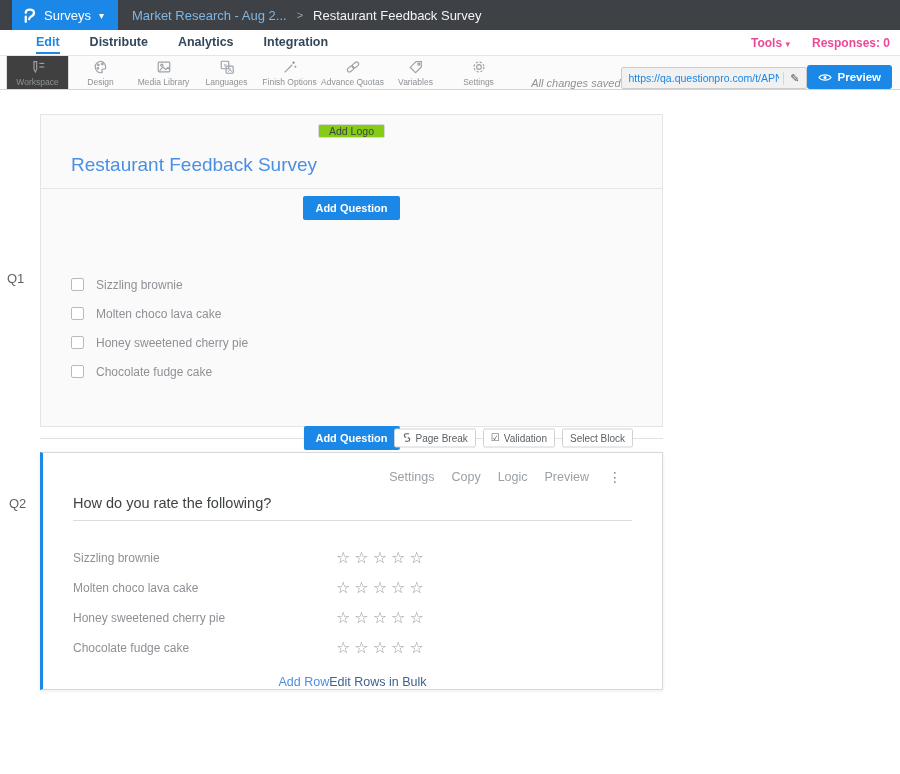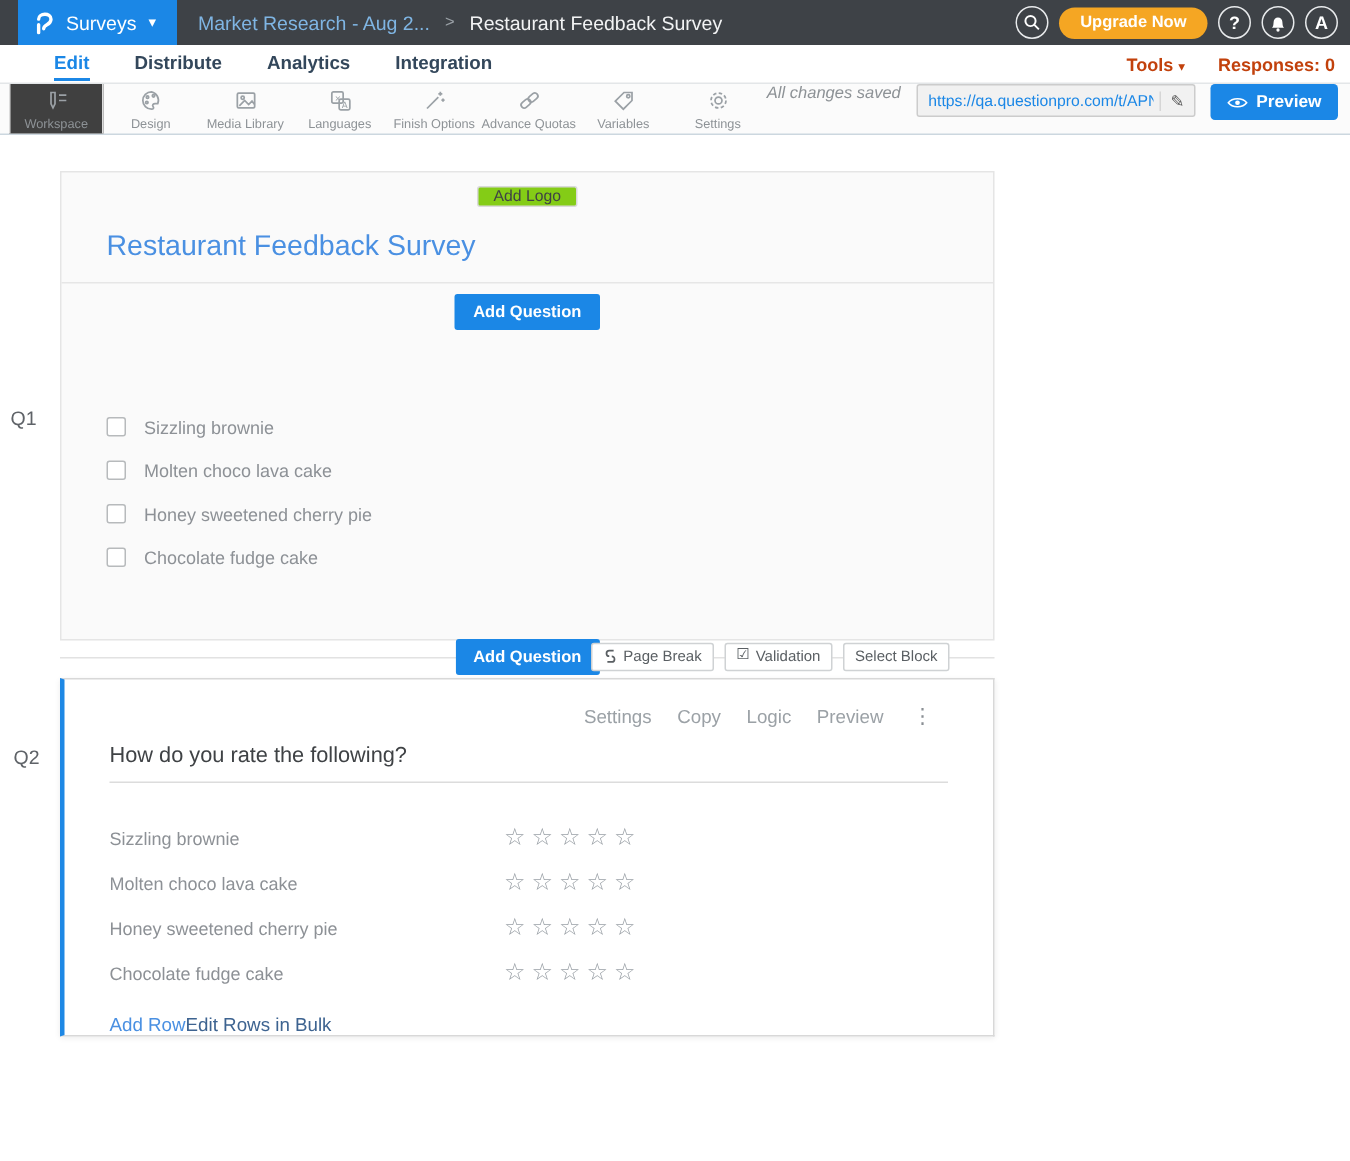--- a/index.html
+++ b/index.html
@@ -24,31 +24,31 @@
   .upgrade { background:#f5a623; color:#fff; border:none; border-radius:11px; height:21px;
     padding:0 14px; font-size:11px; font-weight:bold; cursor:pointer; font-family:inherit; }
 
   
   .navrow { height:26px; background:#fff; border-bottom:1px solid #e3e6e8; display:flex;
     align-items:center; padding:0 10px 0 8px; }
   .tabs { display:flex; gap:30px;margin-left:28px; }
   .tab { font-size:12.5px; font-weight:bold; color:#33475b; cursor:pointer; padding:4px 0 3px; border-bottom:2px solid transparent; }
   .tab.active { color:#1b87e6; border-bottom-color:#1b87e6; }
   .nav-right { margin-left:auto; display:flex; gap:22px; align-items:center; }
-  .nav-link { font-size:12px; font-weight:bold; color:#c2410c; cursor:pointer; }
+  .nav-link { font-size:12px; font-weight:bold; color:#ec4899; cursor:pointer; }
   .nav-link .caret { font-size:9px; }
 
   
   .toolbar { height:34px; background:#fbfbfb; border-bottom:1px solid #ccd7df; display:flex; align-items:stretch; padding-left:6px; }
   .tb-item { width:63px; display:flex; flex-direction:column; align-items:center; justify-content:center;
     gap:2px; cursor:pointer; color:#9ba1a6; }
   .tb-item.active { background:#404040; border-left:1px solid #dcdcdc; border-right:1px solid #dcdcdc; }
   .tb-item svg { width:16px; height:16px; stroke:#9ba1a6; fill:none; stroke-width:1.3; }
   .tb-label { font-size:8.5px; color:#8d9296; white-space:nowrap; }
-  .tb-right { margin-left:auto; display:flex; align-items:flex-start; gap:10px; padding-right:8px; }
+  .tb-right { margin-left:auto; display:flex; align-items:flex-end; padding-right:8px; }
   .saved { font-size:11px; font-style:italic; color:#8d9296; }
   .url-wrap { display:flex; align-items:center; background:#f1f1f1; border:1px solid #ccc; border-radius:2px; height:22px; width:186px; }
   .url-input { flex:1; min-width:0; border:none; background:transparent; font-size:10.5px; color:#1b87e6;
     padding:0 4px 0 7px; font-family:inherit; outline:none; }
   .pencil { font-size:11px; color:#555; padding:0 6px; border-left:1px solid #d6d6d6; cursor:pointer; }
   .preview-btn { background:#1b87e6; color:#fff; border:none; border-radius:3px; height:24px;
     padding:0 11px; font-size:11.5px; font-weight:bold; display:flex; align-items:center; gap:6px;
     cursor:pointer; font-family:inherit; }
   .preview-btn svg { width:14px; height:9px; }
 
@@ -90,21 +90,21 @@
     padding:16px 38px 0 30px; }
   .q-menu-link { font-size:12.5px; color:#9ba1a6; cursor:pointer; }
   .q-dots { font-size:14px; color:#8a8f94; cursor:pointer; padding:0 2px; }
   .q2-head { position:relative; margin:10px 30px 0; }
   .q2-title { font-size:14.5px; color:#3f4245; padding-bottom:9px; border-bottom:1px solid #dcdcdc; cursor:text; }
   .rate-rows { margin:22px 30px 0; }
   .rate-row { display:flex; align-items:center; height:30px; }
   .rate-label { width:263px; font-size:12px; color:#8d9196; }
   .stars { display:flex; gap:4px; cursor:pointer; }
   .star { font-size:16px; color:#9aa0a6; line-height:1; }
-  .addrow-line { display:flex; justify-content:flex-start; align-items:center; margin:12px 30px 0; }
+  .addrow-line { display:flex; justify-content:center; align-items:center; margin:12px 30px 0; }
   .add-row { font-size:12.5px; color:#4a90e2; cursor:pointer; }
   .edit-rows { font-size:12.5px; color:#3d6390; cursor:pointer; }
   .q-footer { border-top:1px solid #e6e6e6; margin-top:13px; padding:11px 30px 12px;
     display:flex; align-items:center; justify-content:space-between; }
   .validation-wrap { display:flex; align-items:center; gap:8px; }
   .validation-label { font-size:13px; color:#3f4245; }
   .toggle { width:32px; height:13px; background:#dcdcdc; border-radius:7px; position:relative; cursor:pointer; }
   .toggle .knob { position:absolute; left:-1px; top:-2px; width:16px; height:16px; background:#fff;
     border:1px solid #c6c6c6; border-radius:50%; box-shadow:0 1px 1px rgba(0,0,0,.15); }
   .trash { cursor:pointer; display:flex; }
@@ -121,41 +121,20 @@
         <path d="M5 9 C5 3.5 16 3 16 9 C16 14.5 9.5 13.5 9.5 17.5" stroke="#fff" stroke-width="3" fill="none" stroke-linecap="round"></path>
         <path d="M5 14 V21" stroke="#fff" stroke-width="3" fill="none" stroke-linecap="round"></path>
       </svg>
       <span class="prod">Surveys</span>
       <span class="caret">▾</span>
     </div>
     <div class="crumbs">
       <span class="crumb-folder">Market Research - Aug 2...</span>
       <span class="crumb-sep">&gt;</span>
       <span class="crumb-survey">Restaurant Feedback Survey</span>
-    </div>
-    <div class="top-actions">
-      <span class="circle-btn">
-        <svg width="12" height="12" viewBox="0 0 12 12">
-          <circle cx="5" cy="5" r="3.4" stroke="#fff" stroke-width="1.3" fill="none"></circle>
-          <line x1="7.6" y1="7.6" x2="10.6" y2="10.6" stroke="#fff" stroke-width="1.3"></line>
-        </svg>
-      </span>
-      <button class="upgrade">Upgrade Now</button>
-      <span class="circle-btn">
-          <span>?</span>
-        </span>
-      <span class="circle-btn">
-        <svg width="12" height="13" viewBox="0 0 12 13">
-          <path d="M2 9.5 h8 c-1.1-.9-.9-2.7-1.1-4 a2.9 2.9 0 0 0-5.8 0 C2.9 6.8 3.1 8.6 2 9.5 z" fill="#fff"></path>
-          <circle cx="6" cy="11" r="1.1" fill="#fff"></circle>
-        </svg>
-      </span>
-      <span class="circle-btn">
-          <span>A</span>
-        </span>
     </div>
   </div>
 
   <div class="navrow">
     <div class="tabs">
       <span class="tab active">Edit</span>
       <span class="tab">Distribute</span>
       <span class="tab">Analytics</span>
       <span class="tab">Integration</span>
     </div>

